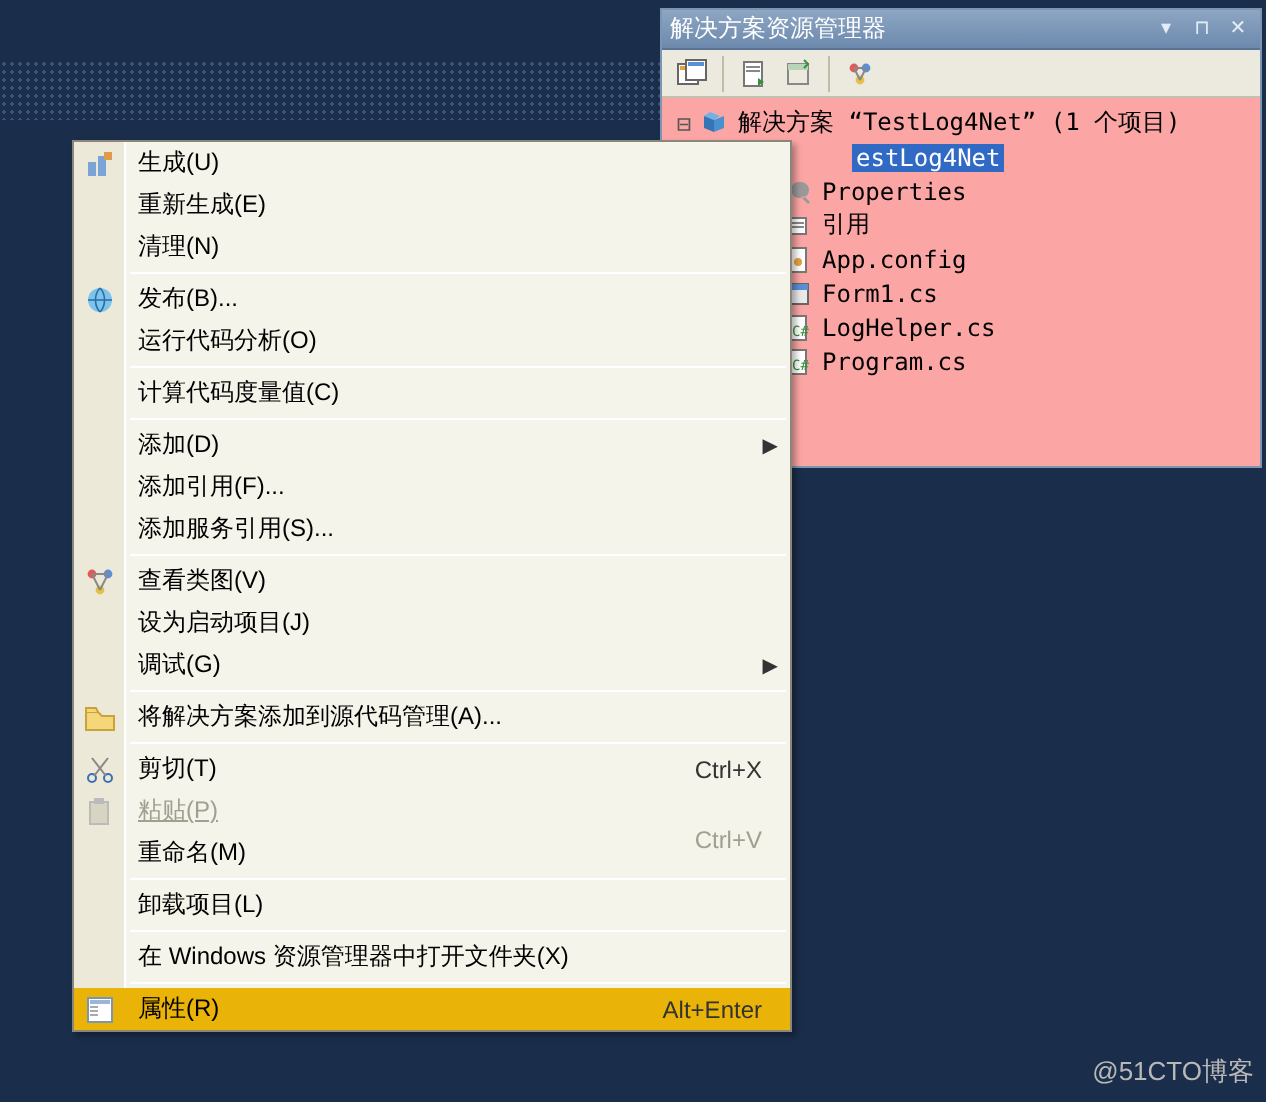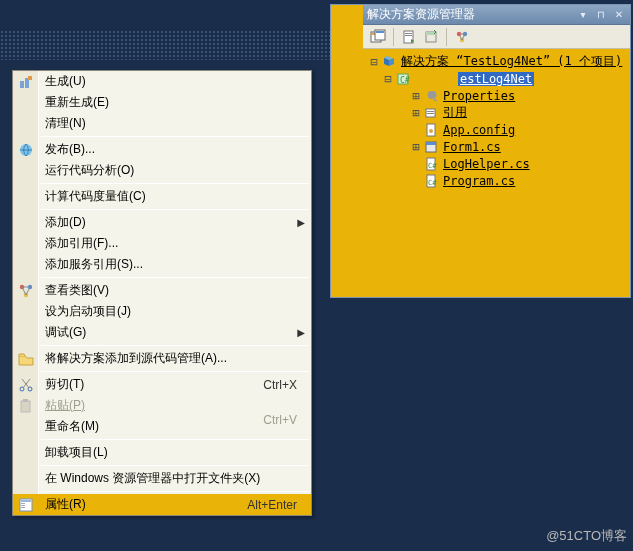--- a/index.html
+++ b/index.html
@@ -10,54 +10,54 @@
     background: #1a2d4a;
     position: relative;
     overflow: hidden;
   }
   .dotted-bg { position:absolute; top:30px; left:0; width:330px; height:30px;
     background-image: radial-gradient(#3a5278 1px, transparent 1px);
     background-size: 4px 4px; }
 
   
   .ctx {
-    position: absolute; left: 12px; top: 70px; width: 300px;
+    position: absolute; left: 36px; top: 70px; width: 360px;
     background: #f5f4ea; border: 1px solid #8a867a;
     box-shadow: 2px 2px 3px rgba(0,0,0,.3);
   }
   .ctx .iconcol { position:absolute; left:0; top:0; bottom:0; width:26px; background:#ece9d8; border-right:1px solid #fff; }
   .mi { position:relative; display:flex; align-items:center; height:21px; padding:0 8px 0 32px; cursor:default; white-space:nowrap; }
   .mi.hl { background:#eab308; }
   .mi.disabled { color:#a0a090;text-decoration:underline; }
   .mi .ic { position:absolute; left:4px; width:18px; height:18px; display:flex; align-items:center; justify-content:center; }
   .mi .ic svg { width:16px; height:16px; }
   .mi .ar { position:absolute; right:6px; font-size:10px; color:#333; }
   .mi .sc { position:absolute; right:14px; color:#333; }
   .mi.disabled .sc { color:#a0a090;margin-top:29px; }
   .sep { height:1px; margin:2px 2px 2px 28px; background:#c0bca8; border-bottom:1px solid #fff; }
 
   
   .se {
-    position:absolute; right:2px; top:4px; width:301px; height:294px;
-    background:#eab308; border:1px solid #7a96b3;padding-left:32px;
+    position:absolute; right:2px; top:4px; width:301px; height:230px;
+    background:#fca5a5; border:1px solid #7a96b3;
   }
   .se .titlebar { height:20px; background:linear-gradient(#8da6c3,#6c89ad); border-bottom:1px solid #5b7394;
     display:flex; align-items:center; padding:0 4px; color:#fff; font-size:12px; }
   .se .titlebar .tbtns { margin-left:auto; display:flex; gap:4px; }
   .se .titlebar .tbtn { width:14px; height:12px; color:#e4edf7; font-size:10px; text-align:center; line-height:12px; }
   .se .toolbar { height:24px; background:#eceade; border-bottom:1px solid #c4c0b0; display:flex; align-items:center; padding:0 4px; gap:0; }
   .se .toolbar .tb { width:22px; height:20px; display:flex; align-items:center; justify-content:center; }
   .se .toolbar .tb svg { width:16px; height:16px; }
   .se .toolbar .tsep { width:1px; height:18px; background:#c0bca8; margin:0 4px; }
   .tree { padding:4px 2px 6px 4px; font-family:"SimSun","宋体",monospace; }
   .trow { display:flex; align-items:center; height:17px; white-space:nowrap; }
   .trow .tw { width:14px; text-align:center; color:#555; font-size:12px; user-select:none; flex:0 0 14px; }
   .trow .ti { width:16px; height:16px; display:flex; align-items:center; justify-content:center; flex:0 0 16px; margin-right:2px; }
   .trow .ti svg { width:14px; height:14px; }
-  .trow .lbl { padding:0 2px;text-decoration:underline; }
+  .trow .lbl { padding:0 2px; }
   .trow .lbl.sel { background:#316ac5; color:#fff;margin-left:45px; }
   .ind1 { padding-left:14px; }
   .ind2 { padding-left:42px; }
 
   .watermark { position:absolute; right:6px; bottom:6px; color:#b8b8b8; font-size:13px; font-family:sans-serif; }
 </style>
 </head>
 <body>
 
 <div class="dotted-bg"></div>

